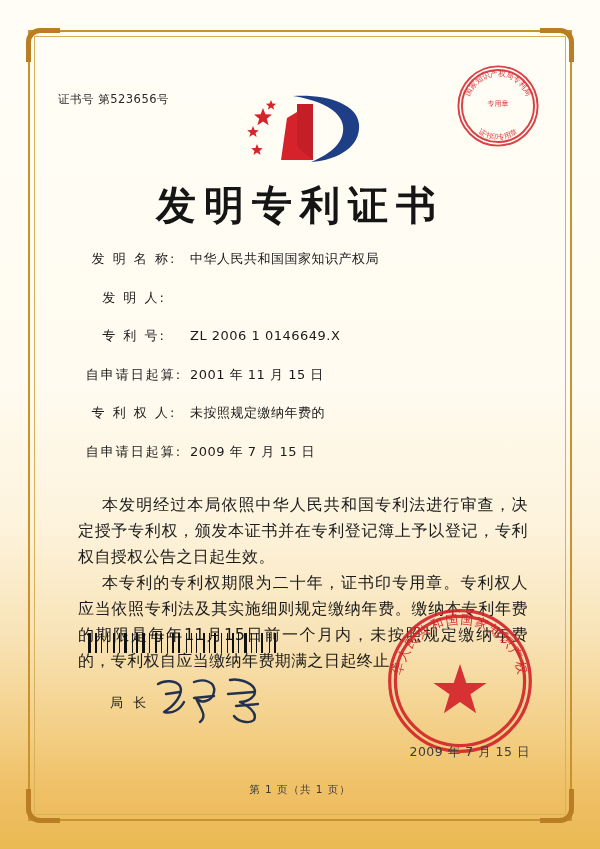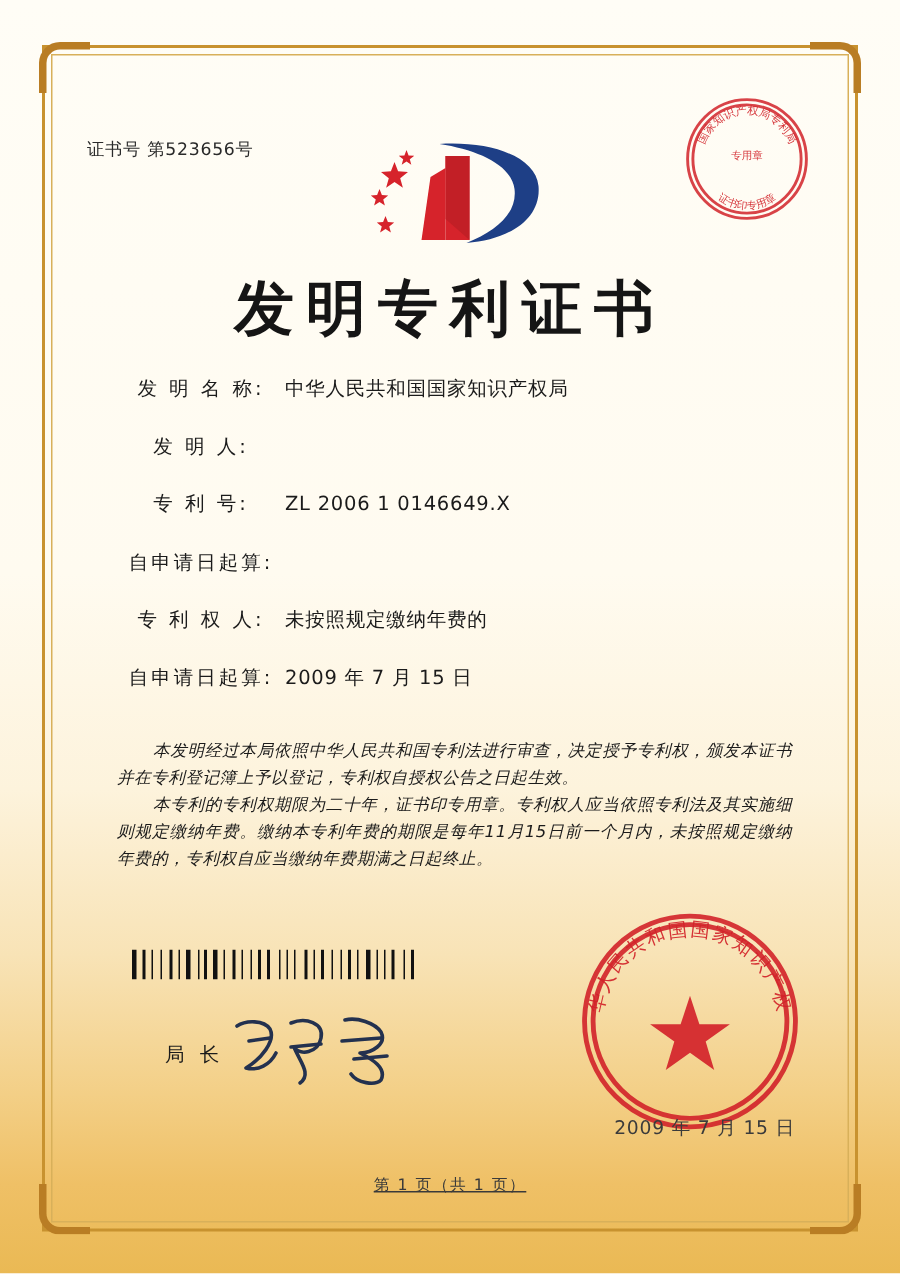--- a/index.html
+++ b/index.html
@@ -105,26 +105,25 @@
   }
   .field-value{
     flex:1;
     letter-spacing:0.5px;
     font-family:"DejaVu Sans", sans-serif;
   }
 
   .body-text{
     position:absolute;
     left:78px;right:72px;top:492px;
-    font-size:11px;
+    font-size:16px;
     line-height:1.62;
     color:#1b1b1b;
     text-align:justify;
     letter-spacing:0.4px;
-    font-style:italic;
   }
   .body-text p{margin:0 0 0.5px 0;text-indent:24px;}
 
   .barcode{
     position:absolute;
     left:88px;top:633px;
     width:192px;height:20px;
     display:flex;
     align-items:stretch;
     overflow:hidden;
@@ -158,21 +157,20 @@
     letter-spacing:0.5px;
   }
 
   .page-foot{
     position:absolute;
     left:0;right:0;bottom:52px;
     text-align:center;
     font-size:10.5px;
     color:#3a3a3a;
     letter-spacing:1px;
-    text-decoration:underline;
   }
 </style>
 </head>
 <body>
 
 <div class="page">
 
   <div class="frame-outer"></div>
   <div class="frame-inner"></div>
   <div class="corner tl"></div>
@@ -220,20 +218,21 @@
     </div>
     <div class="field-row">
       <div class="field-label">发 明 人:</div>
     </div>
     <div class="field-row">
       <div class="field-label">专 利 号:</div>
       <div class="field-value">ZL 2006 1 0146649.X</div>
     </div>
     <div class="field-row">
       <div class="field-label">自申请日起算:</div>
+      <div class="field-value">2001 年 11 月 15 日</div>
     </div>
     <div class="field-row">
       <div class="field-label">专 利 权 人:</div>
       <div class="field-value">未按照规定缴纳年费的</div>
     </div>
     <div class="field-row">
       <div class="field-label">自申请日起算:</div>
       <div class="field-value">2009 年 7 月 15 日</div>
     </div>
   </div>

